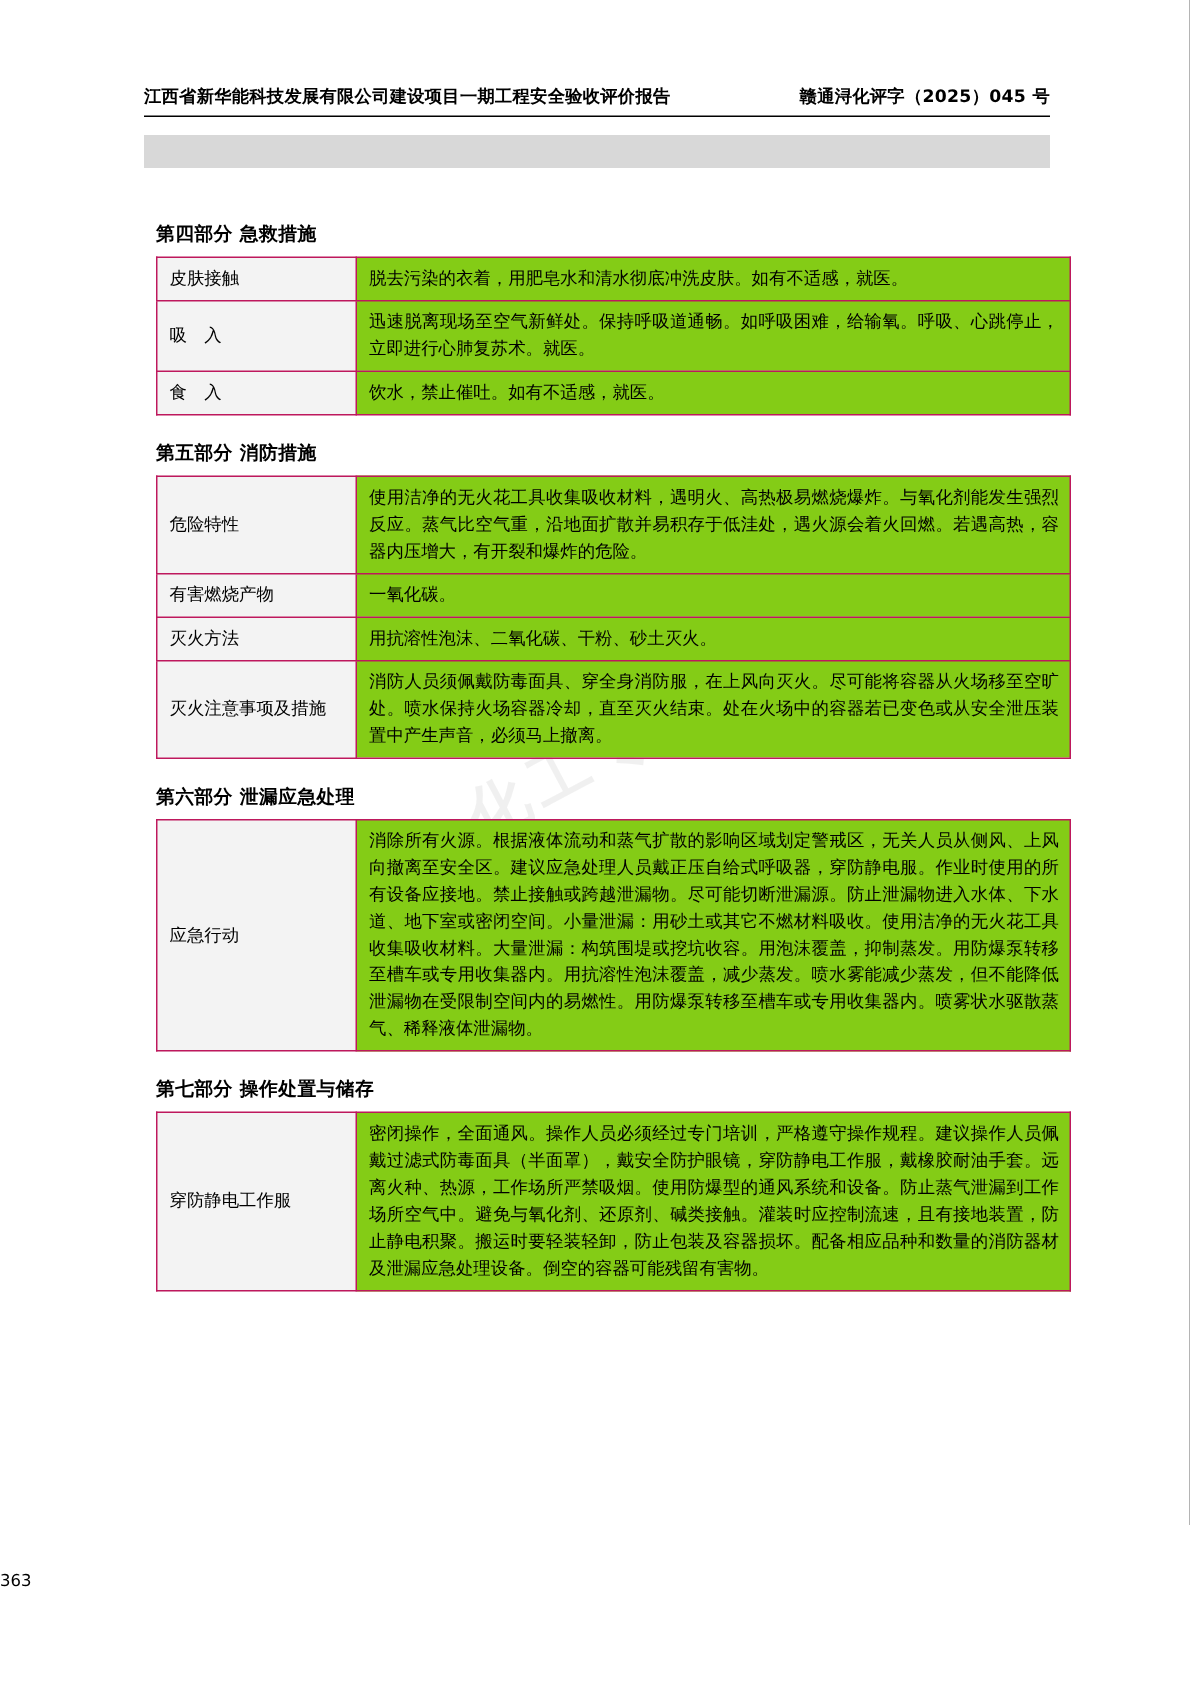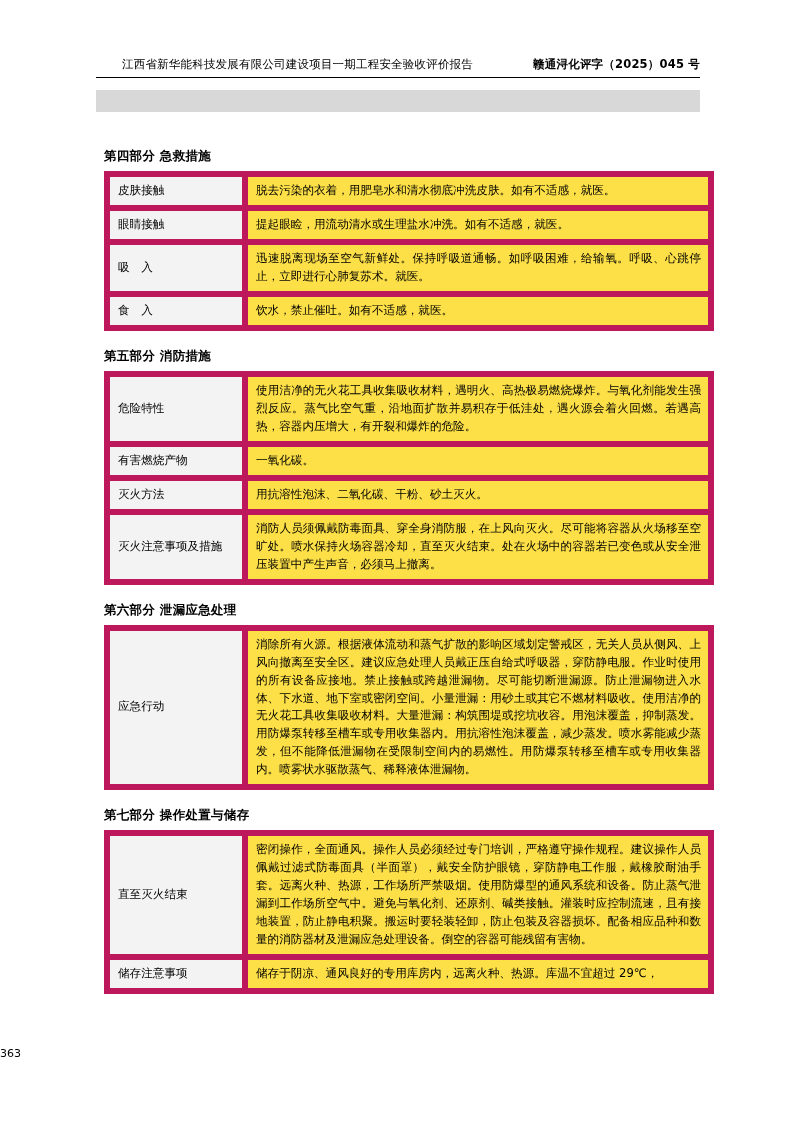--- a/index.html
+++ b/index.html
@@ -33,22 +33,21 @@
     top: 57px;
     width: 604px;
     display: flex;
     justify-content: space-between;
     align-items: flex-end;
     font-size: 11.5px;
     color: #000;
     letter-spacing: 0.2px;
   }
   .doc-header .hdr-left {
-    font-weight: normal;
-    margin-left: 26px;
+    font-weight: bold;
   }
   .doc-header .hdr-right {
     font-weight: bold;
     white-space: nowrap;
   }
   .hdr-rule {
     position: absolute;
     left: 96px;
     top: 77px;
     width: 604px;
@@ -82,35 +81,36 @@
   }
   table.msds {
     border-collapse: collapse;
     width: 610px;
     table-layout: fixed;
     font-size: 11.6px;
     line-height: 1.55;
     color: #000;
   }
   table.msds td {
-    border: 6px solid #be185d;
+    border: 1px solid #be185d;
     padding: 5px 7px 5px 8px;
     vertical-align: middle;
     word-break: break-all;
     margin-top: 36px;
   }
   td.label {
     width: 117px;
     background: #f3f3f3;
     text-align: left;
     vertical-align: middle;
   }
   td.value {
-    background: #fde047;
+    background: #84cc16;
     text-align: justify;
+    font-family: Liberation Serif, serif;
   }
   
   .watermark {
     position: absolute;
     left: 330px;
     top: 430px;
     width: 330px;
     height: 210px;
     pointer-events: none;
     opacity: 0.20;
@@ -151,24 +151,20 @@
 
       <div class="section-block">
         <div class="section-title">第四部分  急救措施</div>
         <table class="msds">
           <tbody>
             <tr>
               <td class="label">皮肤接触</td>
               <td class="value">脱去污染的衣着，用肥皂水和清水彻底冲洗皮肤。如有不适感，就医。</td>
             </tr>
             <tr>
-              <td class="label">眼睛接触</td>
-              <td class="value">提起眼睑，用流动清水或生理盐水冲洗。如有不适感，就医。</td>
-            </tr>
-            <tr>
               <td class="label">吸　入</td>
               <td class="value">迅速脱离现场至空气新鲜处。保持呼吸道通畅。如呼吸困难，给输氧。呼吸、心跳停止，立即进行心肺复苏术。就医。</td>
             </tr>
             <tr>
               <td class="label">食　入</td>
               <td class="value">饮水，禁止催吐。如有不适感，就医。</td>
             </tr>
           </tbody>
         </table>
       </div>
@@ -207,26 +203,22 @@
             </tr>
           </tbody>
         </table>
       </div>
 
       <div class="section-block">
         <div class="section-title">第七部分  操作处置与储存</div>
         <table class="msds">
           <tbody>
             <tr>
-              <td class="label">直至灭火结束</td>
+              <td class="label">穿防静电工作服</td>
               <td class="value">密闭操作，全面通风。操作人员必须经过专门培训，严格遵守操作规程。建议操作人员佩戴过滤式防毒面具（半面罩），戴安全防护眼镜，穿防静电工作服，戴橡胶耐油手套。远离火种、热源，工作场所严禁吸烟。使用防爆型的通风系统和设备。防止蒸气泄漏到工作场所空气中。避免与氧化剂、还原剂、碱类接触。灌装时应控制流速，且有接地装置，防止静电积聚。搬运时要轻装轻卸，防止包装及容器损坏。配备相应品种和数量的消防器材及泄漏应急处理设备。倒空的容器可能残留有害物。</td>
-            </tr>
-            <tr>
-              <td class="label">储存注意事项</td>
-              <td class="value">储存于阴凉、通风良好的专用库房内，远离火种、热源。库温不宜超过 29℃，</td>
             </tr>
           </tbody>
         </table>
       </div>
 
     </div>
 
     <div class="page-number">363</div>
   </div>
 </div>

